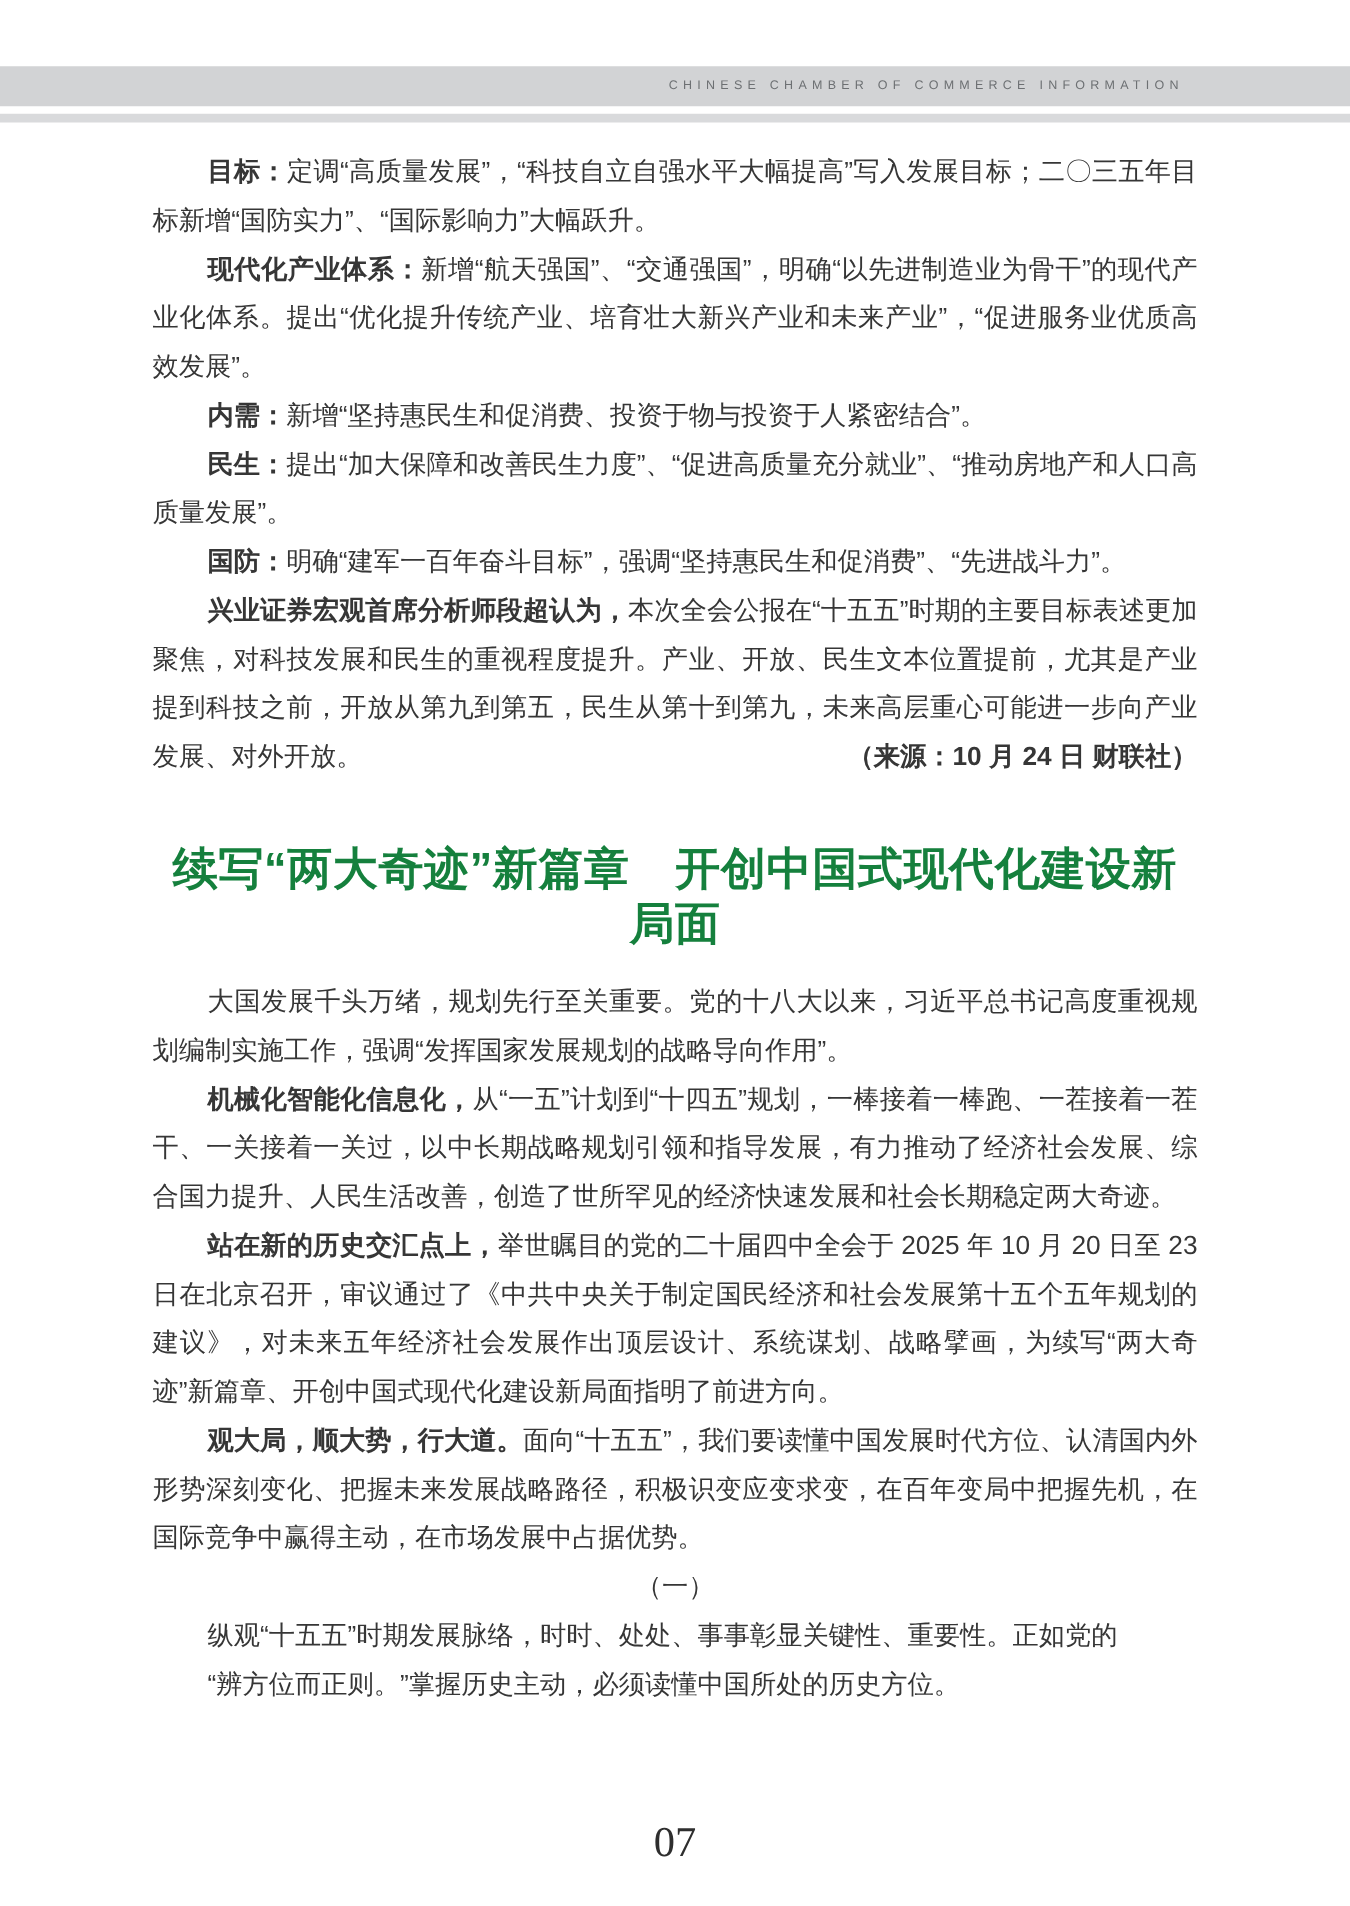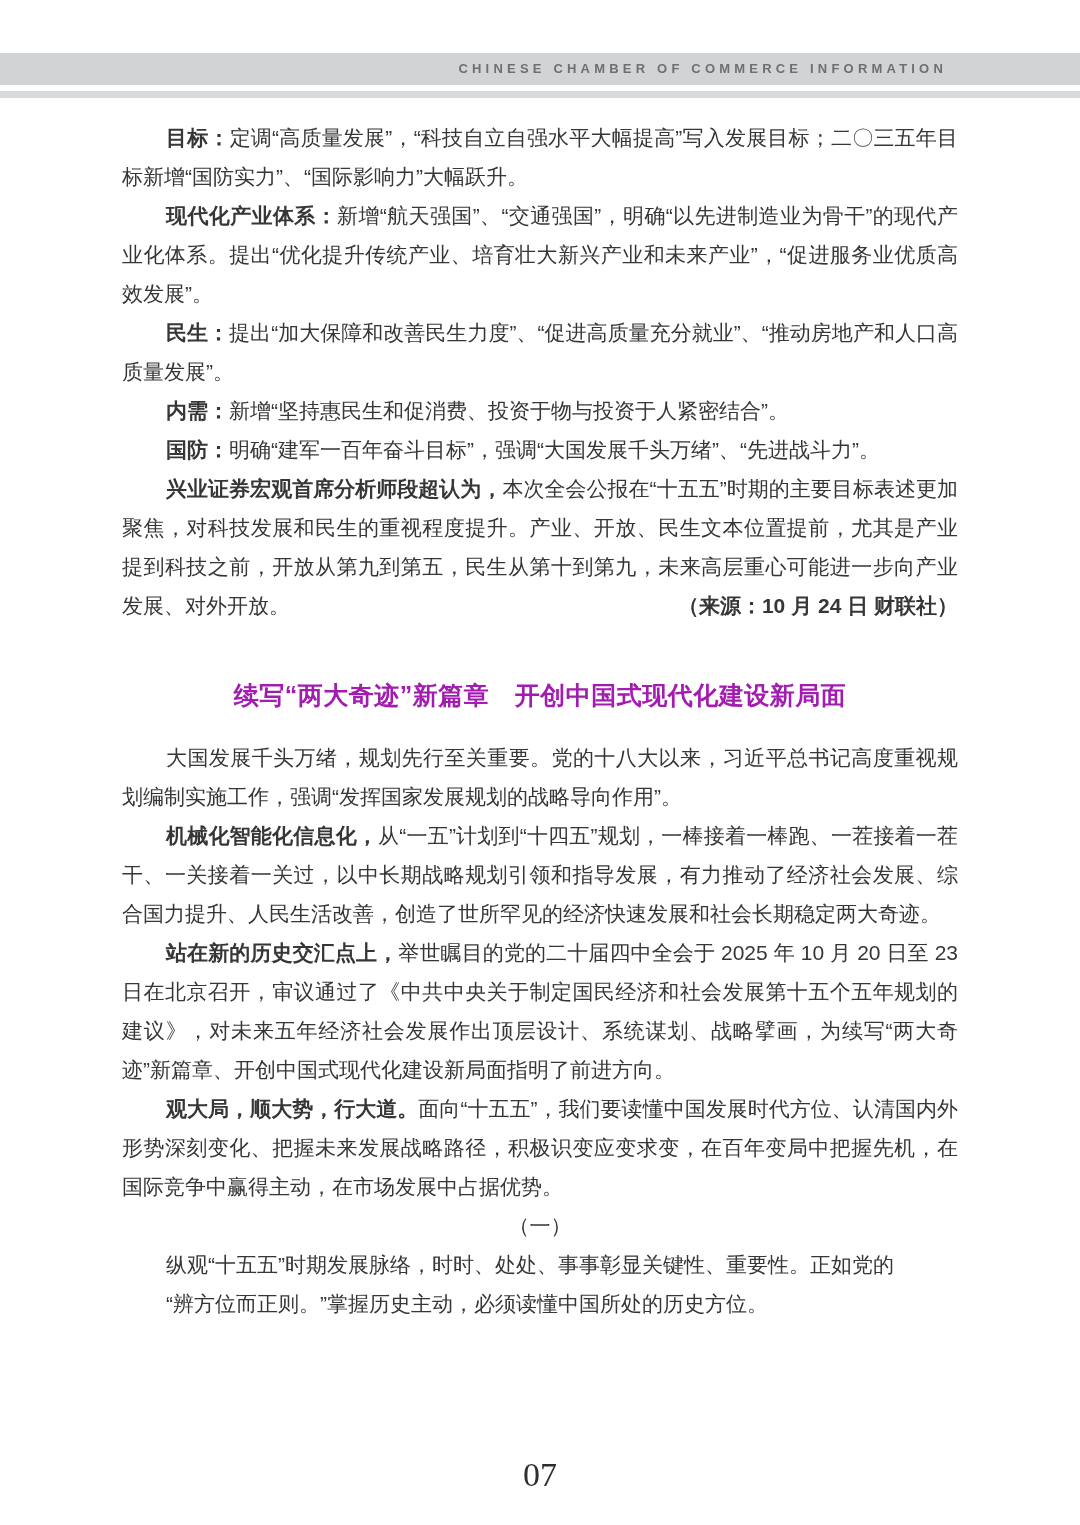--- a/index.html
+++ b/index.html
@@ -24,22 +24,22 @@
     left: 0;
     right: 0;
     height: 32px;
     background: var(--banner, #d2d3d5);
   }
   .banner-text {
     display: block;
     line-height: 32px;
     text-align: right;
     padding-right: 133px;
-    font-size: 13px;
-    font-weight: 700;
+    font-size: 10px;
+    font-weight: 400;
     letter-spacing: 4.2px;
     color: var(--banner-text, #6d7073);
     white-space: nowrap;
     padding-left: 44px;
   }
   .banner-rule {
     position: absolute;
     top: 91px;
     left: 0;
     right: 0;
@@ -68,24 +68,24 @@
   .source {
     float: right;
     font-weight: 700;
     text-indent: 0;
   }
 
   h1.headline {
     margin: 48px 0 21px 0;
     text-align: center;
     text-indent: 0;
-    font-size: 25px;
+    font-size: 36px;
     line-height: 44px;
     font-weight: 700;
-    color: #a21caf;
+    color: #15803d;
     letter-spacing: 0.5px;
   }
 
   p.section-marker {
     margin: 0;
     font-size: 21px;
     line-height: 39px;
     text-align: center;
     text-indent: 0;
     color: var(--body-text, #363636);
@@ -116,27 +116,27 @@
   <div class="content">
 
     <section class="article-1">
       <p class="para">
         <b class="lead">目标：</b><span>定调“高质量发展”，“科技自立自强水平大幅提高”写入发展目标；二〇三五年目标新增“国防实力”、“国际影响力”大幅跃升。</span>
       </p>
       <p class="para">
         <b class="lead">现代化产业体系：</b><span>新增“航天强国”、“交通强国”，明确“以先进制造业为骨干”的现代产业化体系。提出“优化提升传统产业、培育壮大新兴产业和未来产业”，“促进服务业优质高效发展”。</span>
       </p>
       <p class="para">
+        <b class="lead">内需：</b><span>新增“坚持惠民生和促消费、投资于物与投资于人紧密结合”。</span>
+      </p>
+      <p class="para">
         <b class="lead">民生：</b><span>提出“加大保障和改善民生力度”、“促进高质量充分就业”、“推动房地产和人口高质量发展”。</span>
       </p>
       <p class="para">
-        <b class="lead">内需：</b><span>新增“坚持惠民生和促消费、投资于物与投资于人紧密结合”。</span>
-      </p>
-      <p class="para">
-        <b class="lead">国防：</b><span>明确“建军一百年奋斗目标”，强调“大国发展千头万绪”、“先进战斗力”。</span>
+        <b class="lead">国防：</b><span>明确“建军一百年奋斗目标”，强调“坚持惠民生和促消费”、“先进战斗力”。</span>
       </p>
       <p class="para">
         <b class="lead">兴业证券宏观首席分析师段超认为，</b><span>本次全会公报在“十五五”时期的主要目标表述更加聚焦，对科技发展和民生的重视程度提升。产业、开放、民生文本位置提前，尤其是产业提到科技之前，开放从第九到第五，民生从第十到第九，未来高层重心可能进一步向产业发展、对外开放。</span><span class="source">（来源：10 月 24 日 财联社）</span>
       </p>
     </section>
 
     <section class="article-2">
       <h1 class="headline">续写“两大奇迹”新篇章　开创中国式现代化建设新局面</h1>
 
       <p class="para">

